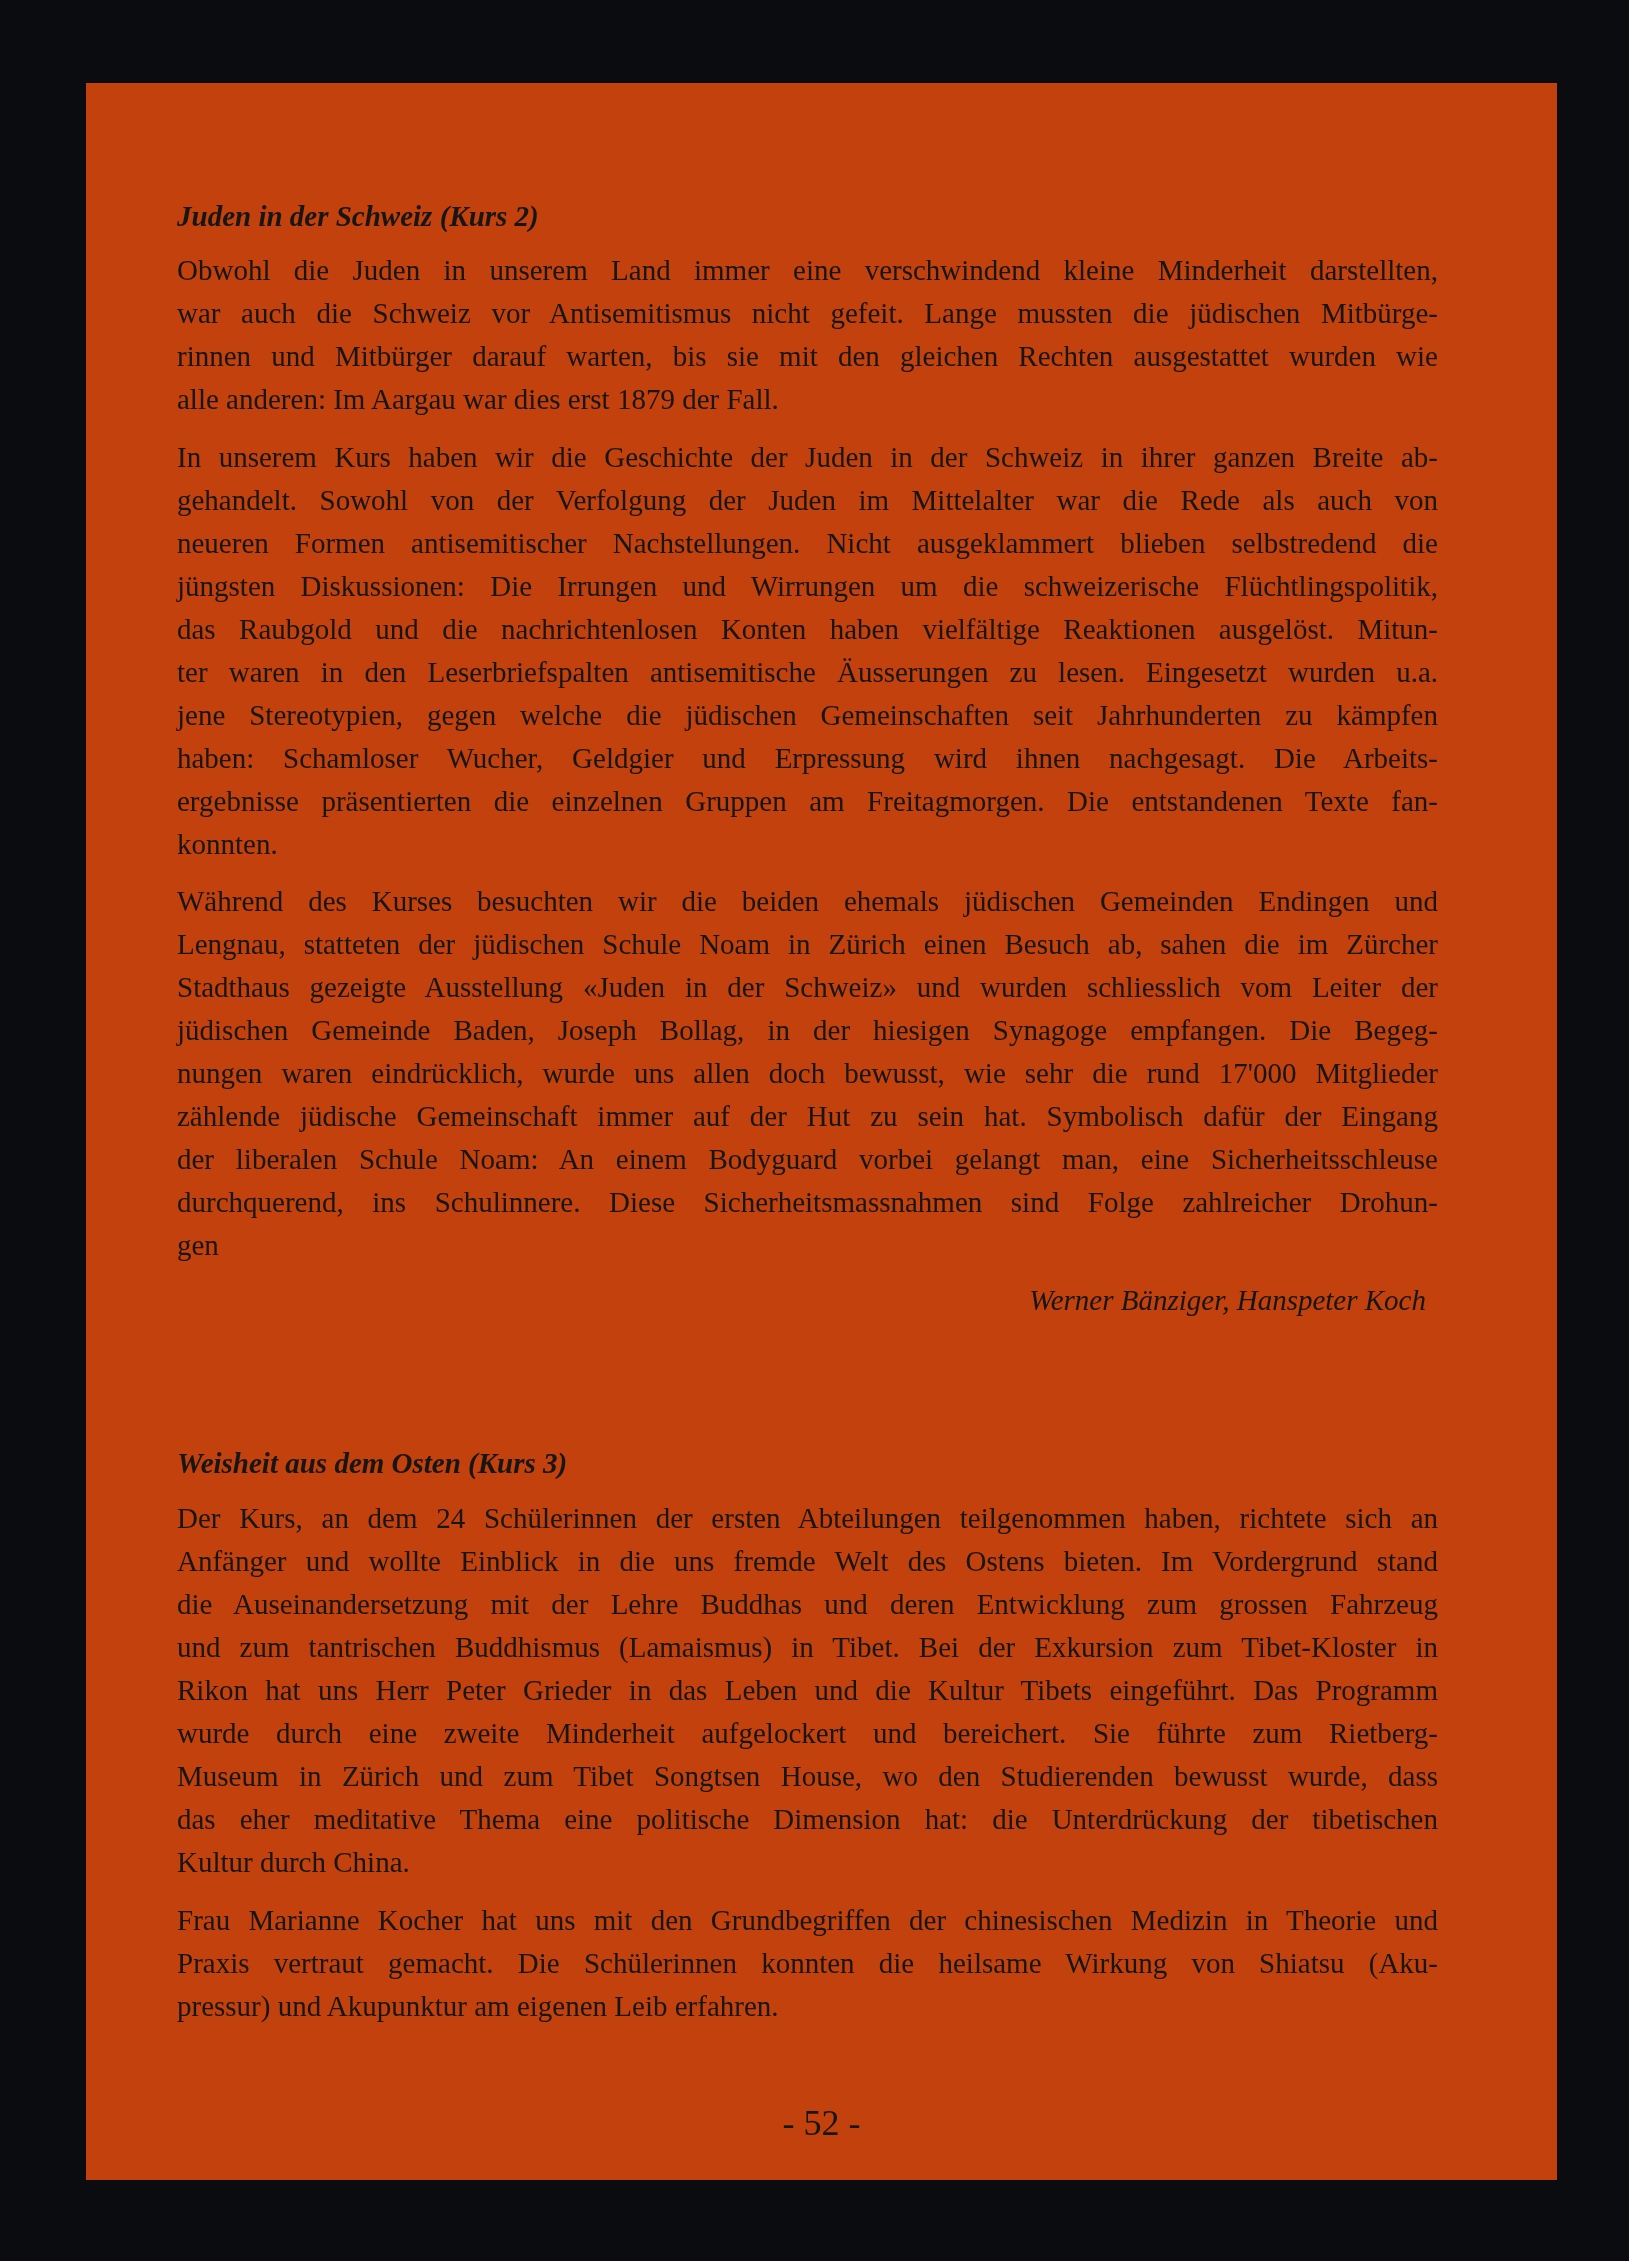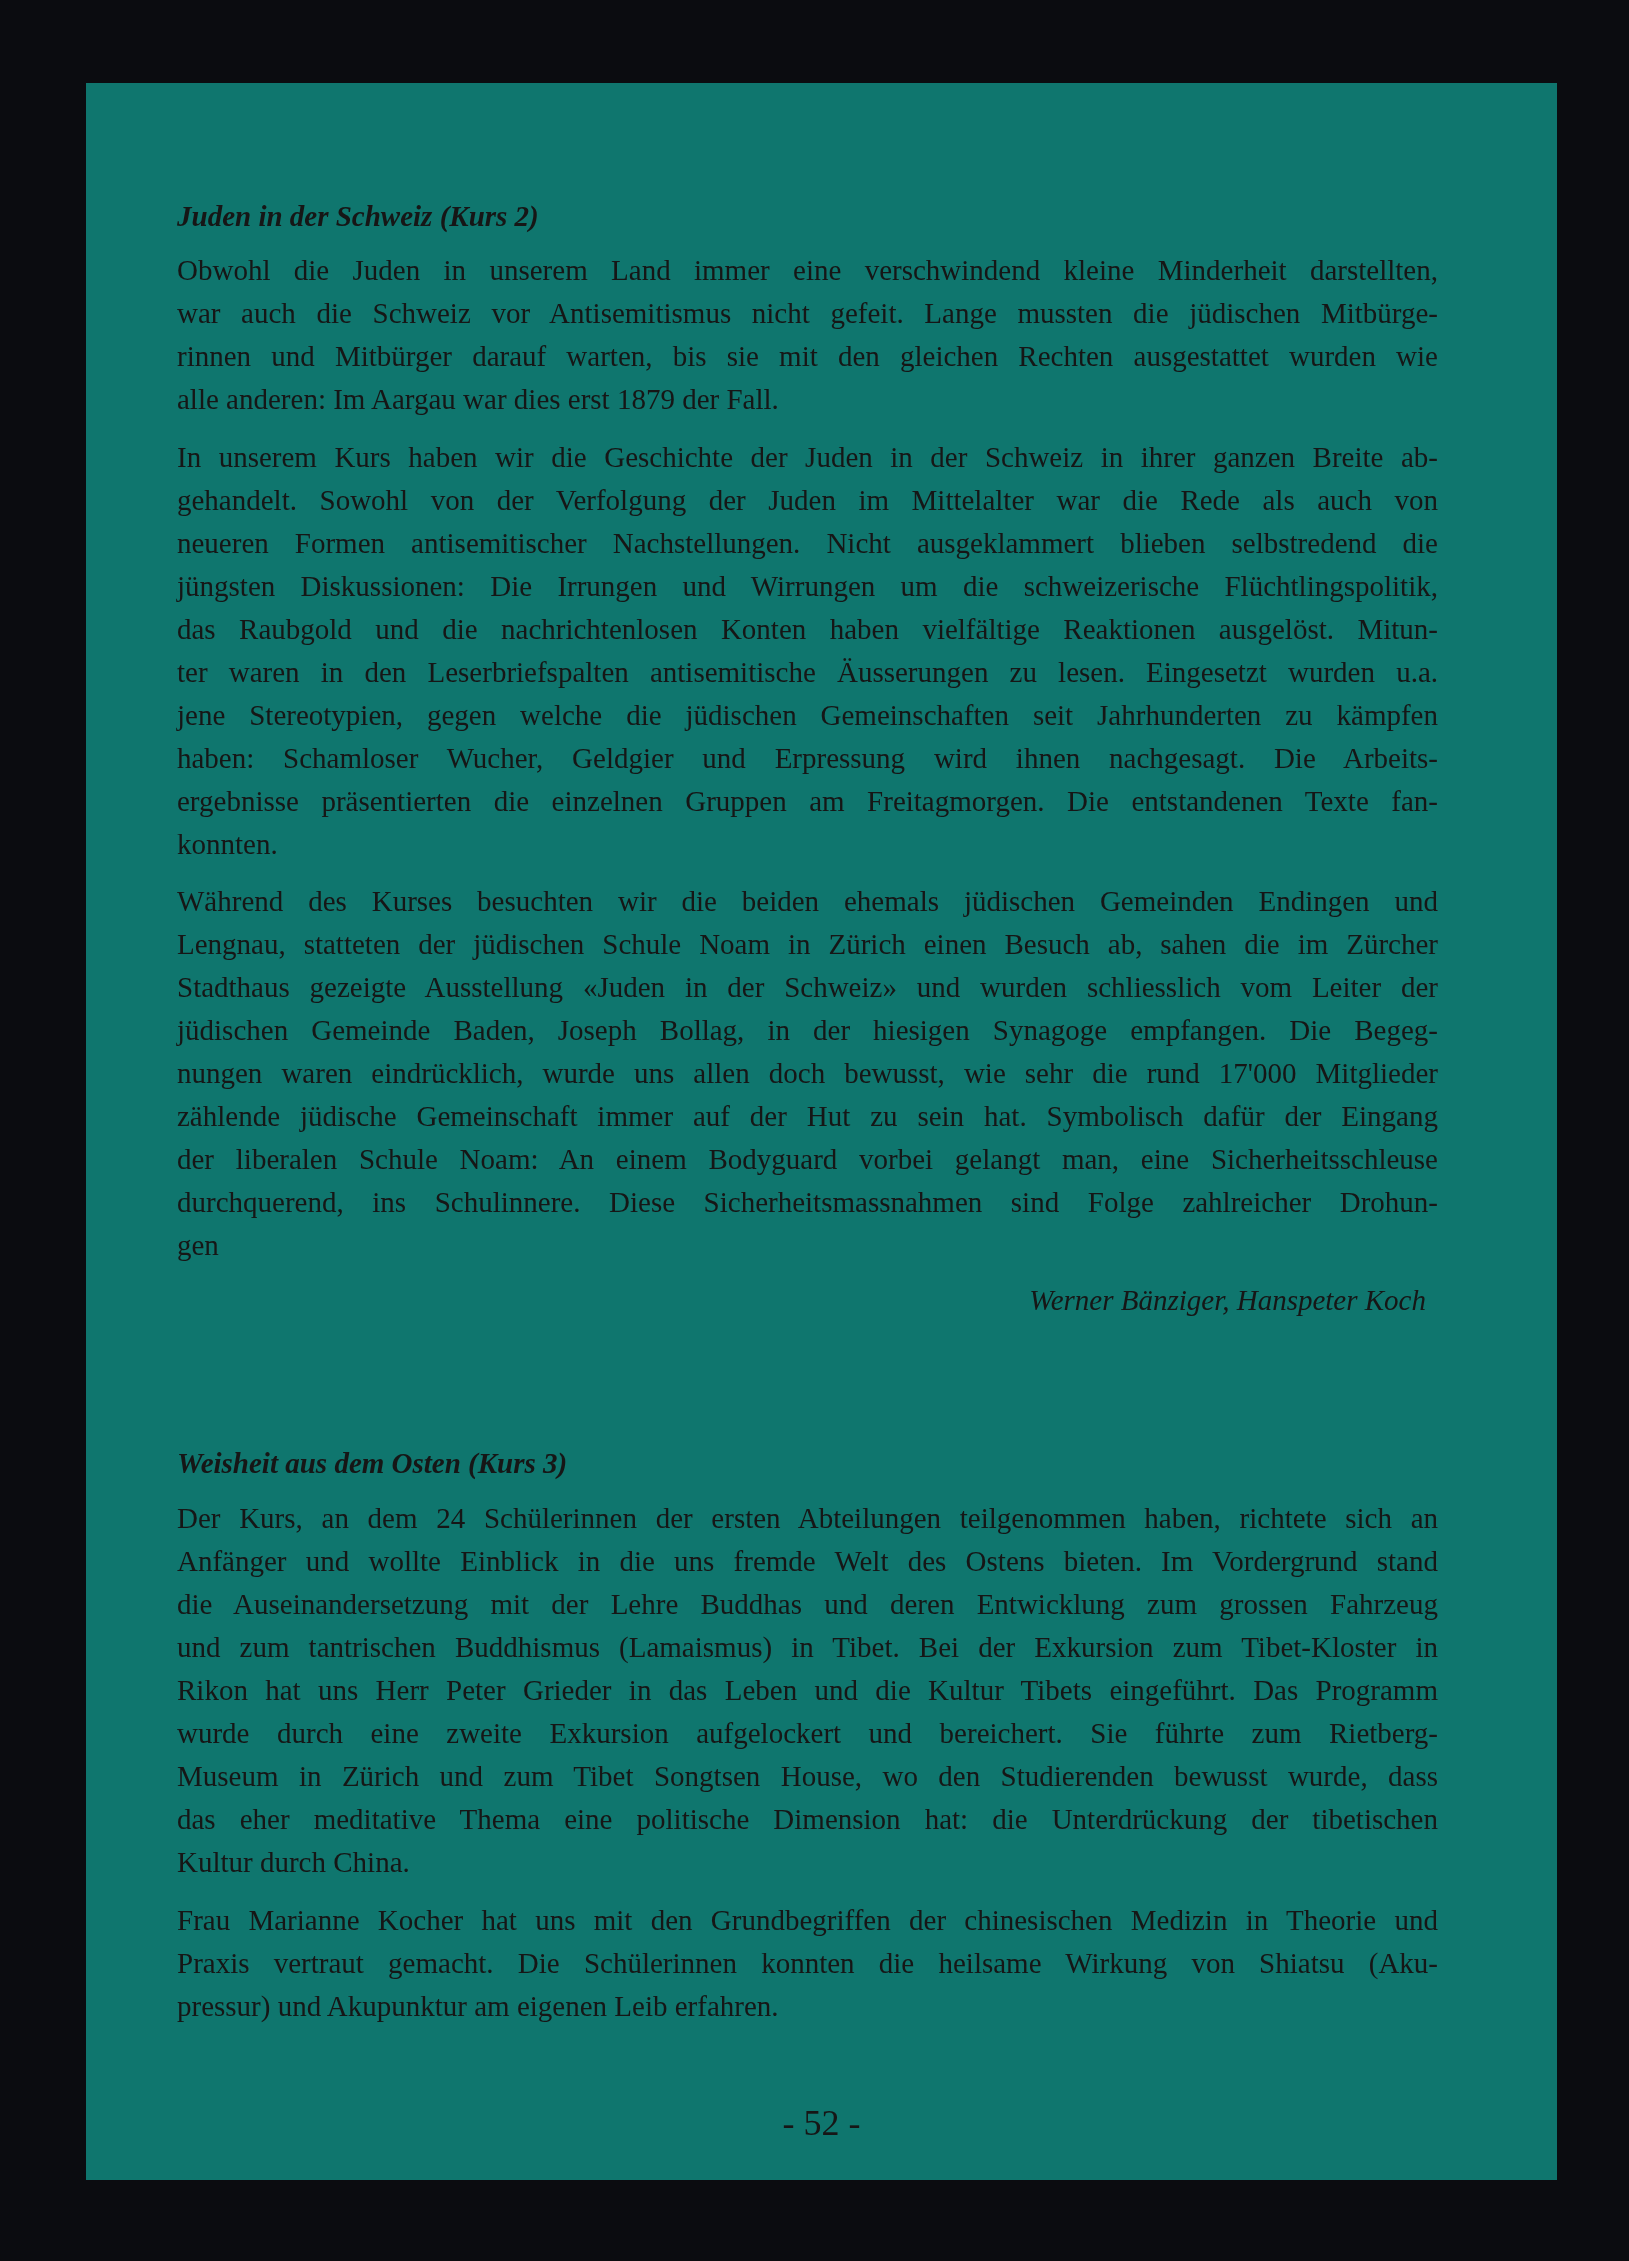--- a/index.html
+++ b/index.html
@@ -12,21 +12,21 @@
       background: #0b0c10;
       position: relative;
       overflow: hidden;
     }
     .page {
       position: absolute;
       left: 86px;
       top: 83px;
       width: 1471px;
       height: 2097px;
-      background: #0f766e;
+      background: #c2410c;
     }
     .content {
       position: absolute;
       left: 91px;
       top: 0;
       width: 1261px;
       font-family: "Liberation Serif", "DejaVu Serif", serif;
       color: #161616;
       font-size: 29px;
       line-height: 43px;
@@ -125,21 +125,21 @@
       <div class="title-wrap">
         <h2 class="section-title">Weisheit aus dem Osten (Kurs 3)</h2>
       </div>
 
       <p class="para">
         <span class="line">Der Kurs, an dem 24 Schülerinnen der ersten Abteilungen teilgenommen haben, richtete sich an</span>
         <span class="line">Anfänger und wollte Einblick in die uns fremde Welt des Ostens bieten. Im Vordergrund stand</span>
         <span class="line">die Auseinandersetzung mit der Lehre Buddhas und deren Entwicklung zum grossen Fahrzeug</span>
         <span class="line">und zum tantrischen Buddhismus (Lamaismus) in Tibet. Bei der Exkursion zum Tibet-Kloster in</span>
         <span class="line">Rikon hat uns Herr Peter Grieder in das Leben und die Kultur Tibets eingeführt. Das Programm</span>
-        <span class="line">wurde durch eine zweite Exkursion aufgelockert und bereichert. Sie führte zum Rietberg-</span>
+        <span class="line">wurde durch eine zweite Minderheit aufgelockert und bereichert. Sie führte zum Rietberg-</span>
         <span class="line">Museum in Zürich und zum Tibet Songtsen House, wo den Studierenden bewusst wurde, dass</span>
         <span class="line">das eher meditative Thema eine politische Dimension hat: die Unterdrückung der tibetischen</span>
         <span class="line last">Kultur durch China.</span>
       </p>
 
       <p class="para">
         <span class="line">Frau Marianne Kocher hat uns mit den Grundbegriffen der chinesischen Medizin in Theorie und</span>
         <span class="line">Praxis vertraut gemacht. Die Schülerinnen konnten die heilsame Wirkung von Shiatsu (Aku-</span>
         <span class="line last">pressur) und Akupunktur am eigenen Leib erfahren.</span>
       </p>

